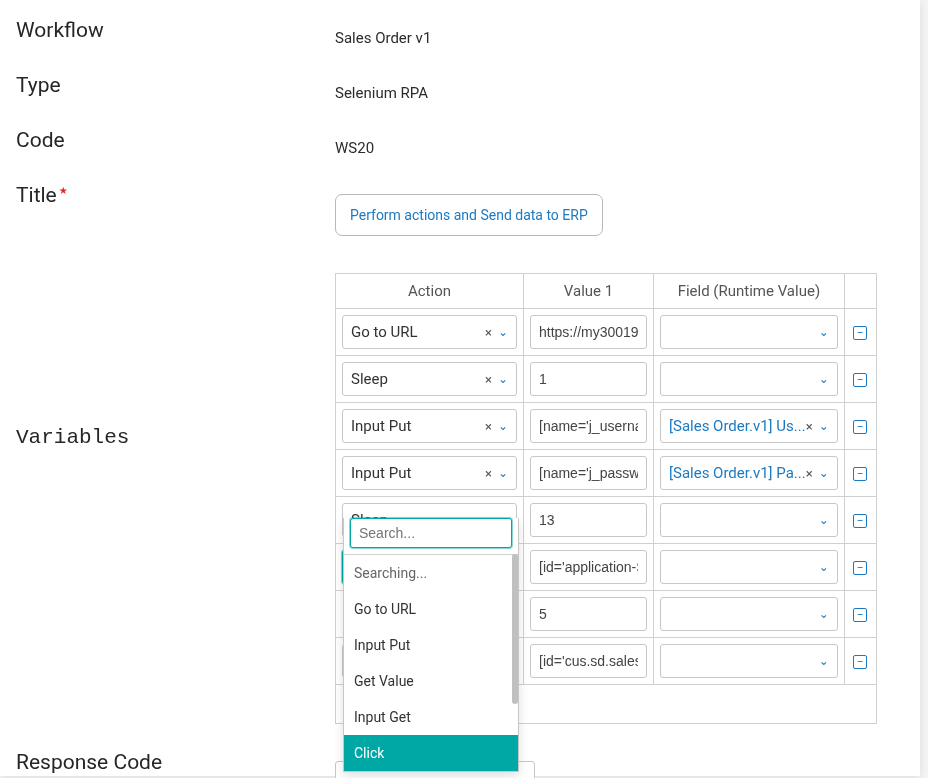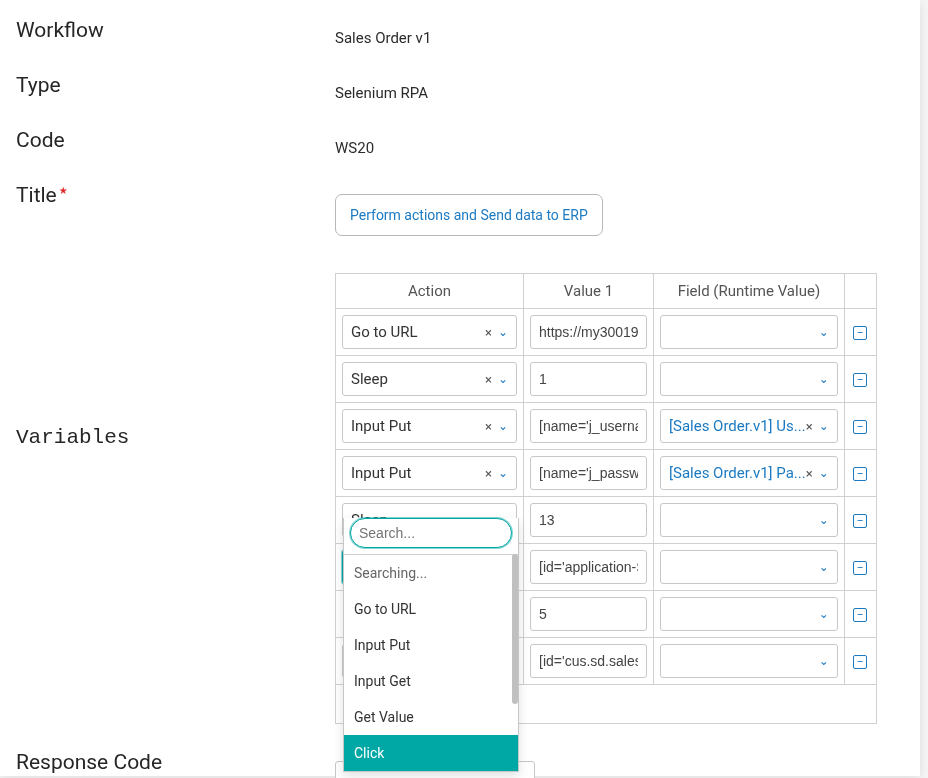--- a/index.html
+++ b/index.html
@@ -422,27 +422,27 @@
           <span class="select-text"></span>
           <span class="chev">⌄</span>
         </div>
       </div>
     </div>
 
   </div>
 
   <div class="dropdown">
     <div class="dropdown-search-wrap">
-      <input class="dropdown-search" style="width: 100%; border-radius: 15px;" placeholder="Search...">
+      <input class="dropdown-search" style="width: 100%;" placeholder="Search...">
     </div>
     <div class="dropdown-status">Searching...</div>
     <div id="dd-options">
         <div class="dropdown-item">Go to URL</div>
         <div class="dropdown-item">Input Put</div>
+        <div class="dropdown-item">Get Value</div>
         <div class="dropdown-item">Input Get</div>
-        <div class="dropdown-item">Get Value</div>
         <div class="dropdown-item selected">Click</div>
       </div>
     <div class="dd-scrollbar"></div>
   </div>
 
   <div class="shadow-bottom"></div>
 </div>
 
 </body></html>

